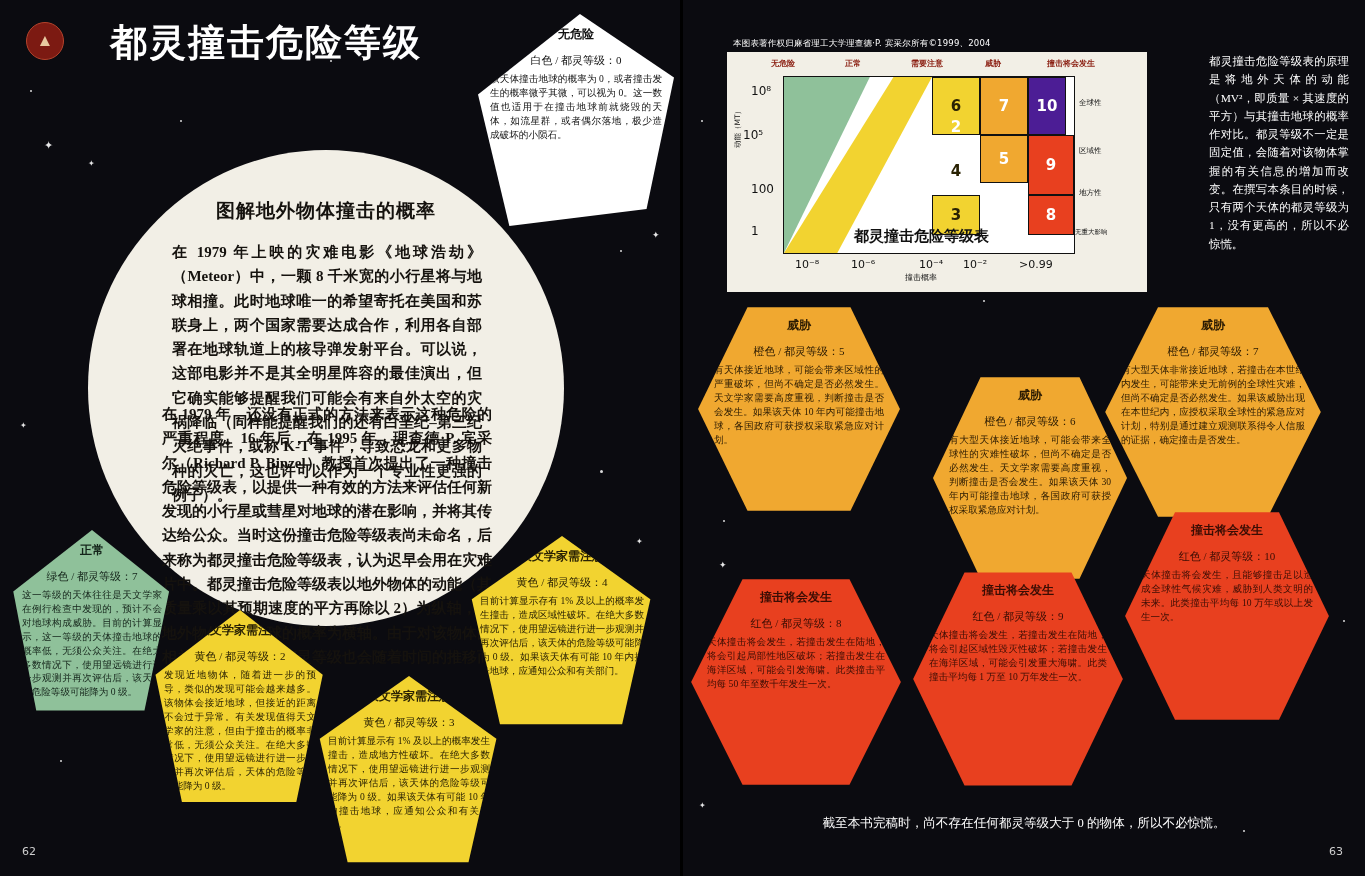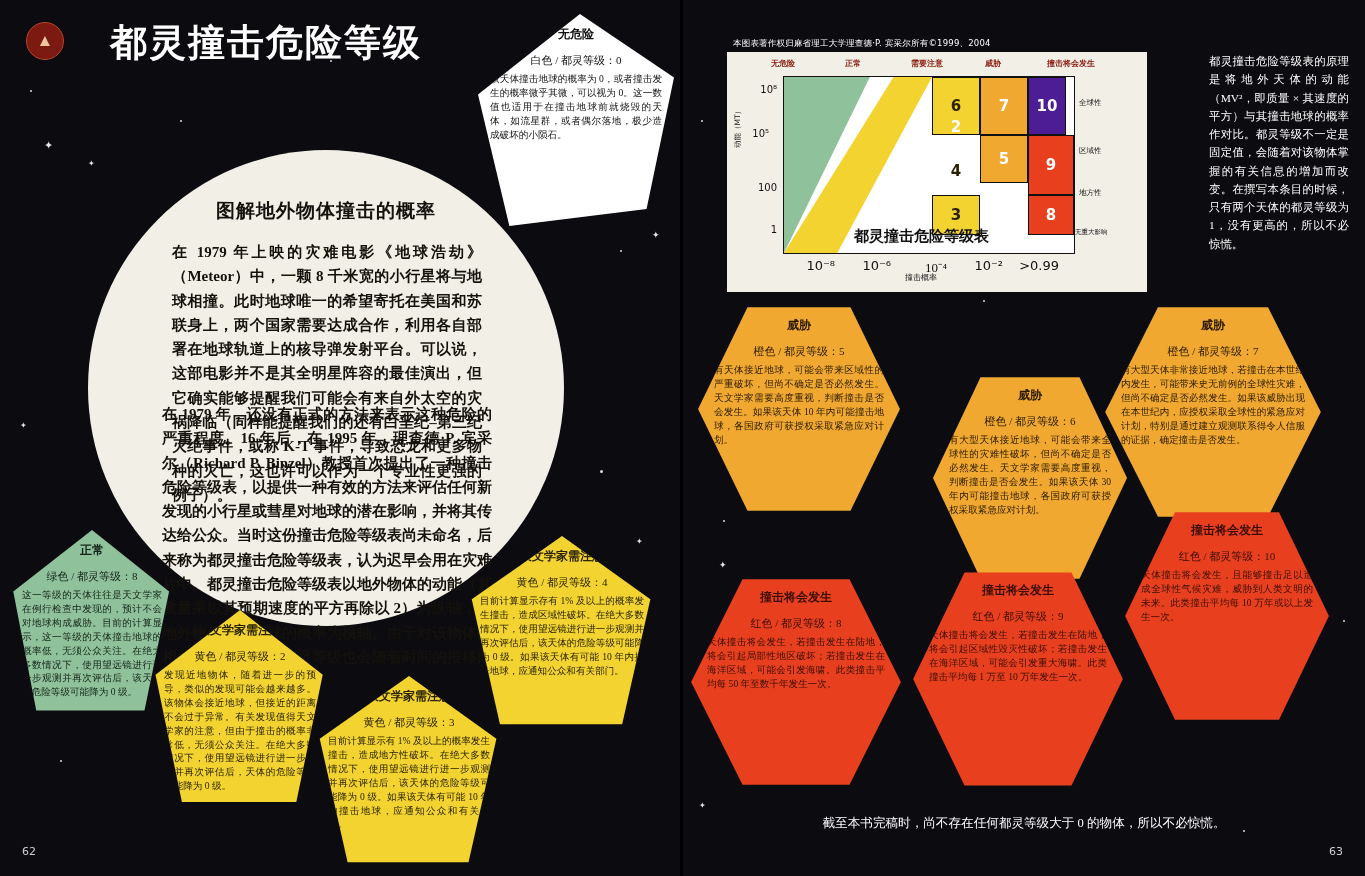--- a/index.html
+++ b/index.html
@@ -49,22 +49,22 @@
   .chartbox{position:absolute;left:44px;top:52px;width:420px;height:240px;background:#f2efe6;}
   .intro-col{position:absolute;right:16px;top:52px;width:140px;color:#fff;font-size:11.4px;line-height:1.6;text-align:justify;}
   .bottom-note{position:absolute;left:0;right:0;bottom:44px;text-align:center;color:#fff;font-size:12.6px;}
 
   
   .ch-head{position:absolute;top:6px;left:44px;right:10px;height:14px;}
   .ch-head span{position:absolute;font-size:8px;color:#8a1d10;font-family:"DejaVu Sans",sans-serif;font-weight:bold;}
   .plot{position:absolute;left:56px;top:24px;width:290px;height:176px;background:#fff;border:1px solid #111;}
   .cell{position:absolute;display:flex;align-items:center;justify-content:center;font-family:"DejaVu Sans",sans-serif;font-weight:bold;color:#fff;font-size:15px;border:1px solid #111;box-sizing:border-box;}
   .axis-lab{position:absolute;font-size:7.5px;color:#111;font-family:"DejaVu Sans",sans-serif;}
-  .yt{position:absolute;font-size:10px;color:#111;font-family:"DejaVu Sans",sans-serif;text-align:right;width:26px;}
-  .xt{position:absolute;font-size:13px;color:#111;font-family:"DejaVu Sans",sans-serif;text-align:right;width:40px;}
+  .yt{position:absolute;font-size:12px;color:#111;font-family:"DejaVu Sans",sans-serif;text-align:left;width:26px;}
+  .xt{position:absolute;font-size:11px;color:#111;font-family:"DejaVu Sans",sans-serif;text-align:left;width:40px;}
   .rt{position:absolute;font-size:7.5px;color:#111;font-family:"DejaVu Sans",sans-serif;}
   .chart-title{position:absolute;left:70px;top:150px;font-size:15px;font-weight:bold;color:#111;font-family:"DejaVu Sans",sans-serif;}
 
   .hex{clip-path:polygon(25% 2%,75% 2%,99% 50%,75% 98%,25% 98%,1% 50%);}
   .orange{background:#f0a830;color:#2a1a02;}
   .red{background:#e8401f;color:#3a0d04;}
   .hx{position:absolute;}
   .hx .txt{padding:12px 18px;}
   .h1{left:13px;top:303px;width:206px;height:212px;}
   .h2{left:248px;top:373px;width:198px;height:210px;}
@@ -111,21 +111,21 @@
       <div class="txt">
         <div class="ptitle">无危险</div>
         <div class="psub">白色 / 都灵等级：0</div>
         <div class="pbody">该天体撞击地球的概率为 0，或者撞击发生的概率微乎其微，可以视为 0。这一数值也适用于在撞击地球前就烧毁的天体，如流星群，或者偶尔落地，极少造成破坏的小陨石。</div>
       </div>
     </div>
 
     <div class="poly green-pent">
       <div class="txt">
         <div class="ptitle">正常</div>
-        <div class="psub">绿色 / 都灵等级：8</div>
+        <div class="psub">绿色 / 都灵等级：7</div>
         <div class="pbody">这一等级的天体往往是天文学家在例行检查中发现的，预计不会对地球构成威胁。目前的计算显示，这一等级的天体撞击地球的概率低，无须公众关注。在绝大多数情况下，使用望远镜进行进一步观测并再次评估后，该天体的危险等级可能降为 0 级。</div>
       </div>
     </div>
 
     <div class="poly yellow-a">
       <div class="txt">
         <div class="ptitle">天文学家需注意</div>
         <div class="psub">黄色 / 都灵等级：2</div>
         <div class="pbody">发现近地物体，随着进一步的预导，类似的发现可能会越来越多。该物体会接近地球，但接近的距离不会过于异常。有关发现值得天文学家的注意，但由于撞击的概率非常低，无须公众关注。在绝大多数情况下，使用望远镜进行进一步观测并再次评估后，天体的危险等级可能降为 0 级。</div>
       </div>
@@ -194,21 +194,21 @@
       </div>
 
       <div class="axis-lab" style="left:6px;top:96px;transform:rotate(-90deg);transform-origin:left top;">动能（MT）</div>
       <div class="yt" style="left:24px;top:32px;">10⁸</div>
       <div class="yt" style="left:16px;top:76px;">10⁵</div>
       <div class="yt" style="left:24px;top:130px;">100</div>
       <div class="yt" style="left:24px;top:172px;">1</div>
 
       <div class="xt" style="left:68px;top:206px;">10⁻⁸</div>
       <div class="xt" style="left:124px;top:206px;">10⁻⁶</div>
-      <div class="xt" style="left:180px;top:206px;font-family:Liberation Serif, serif;">10⁻⁴</div>
+      <div class="xt" style="left:192px;top:206px;">10⁻⁴</div>
       <div class="xt" style="left:236px;top:206px;">10⁻²</div>
       <div class="xt" style="left:292px;top:206px;">&gt;0.99</div>
       <div class="axis-lab" style="left:178px;top:220px;font-size:8px;">撞击概率</div>
 
       <div class="rt" style="left:352px;top:46px;">全球性</div>
       <div class="rt" style="left:352px;top:94px;">区域性</div>
       <div class="rt" style="left:352px;top:136px;">地方性</div>
       <div class="rt" style="left:348px;top:176px;font-size:6.5px;">无重大影响</div>
     </div>
 

